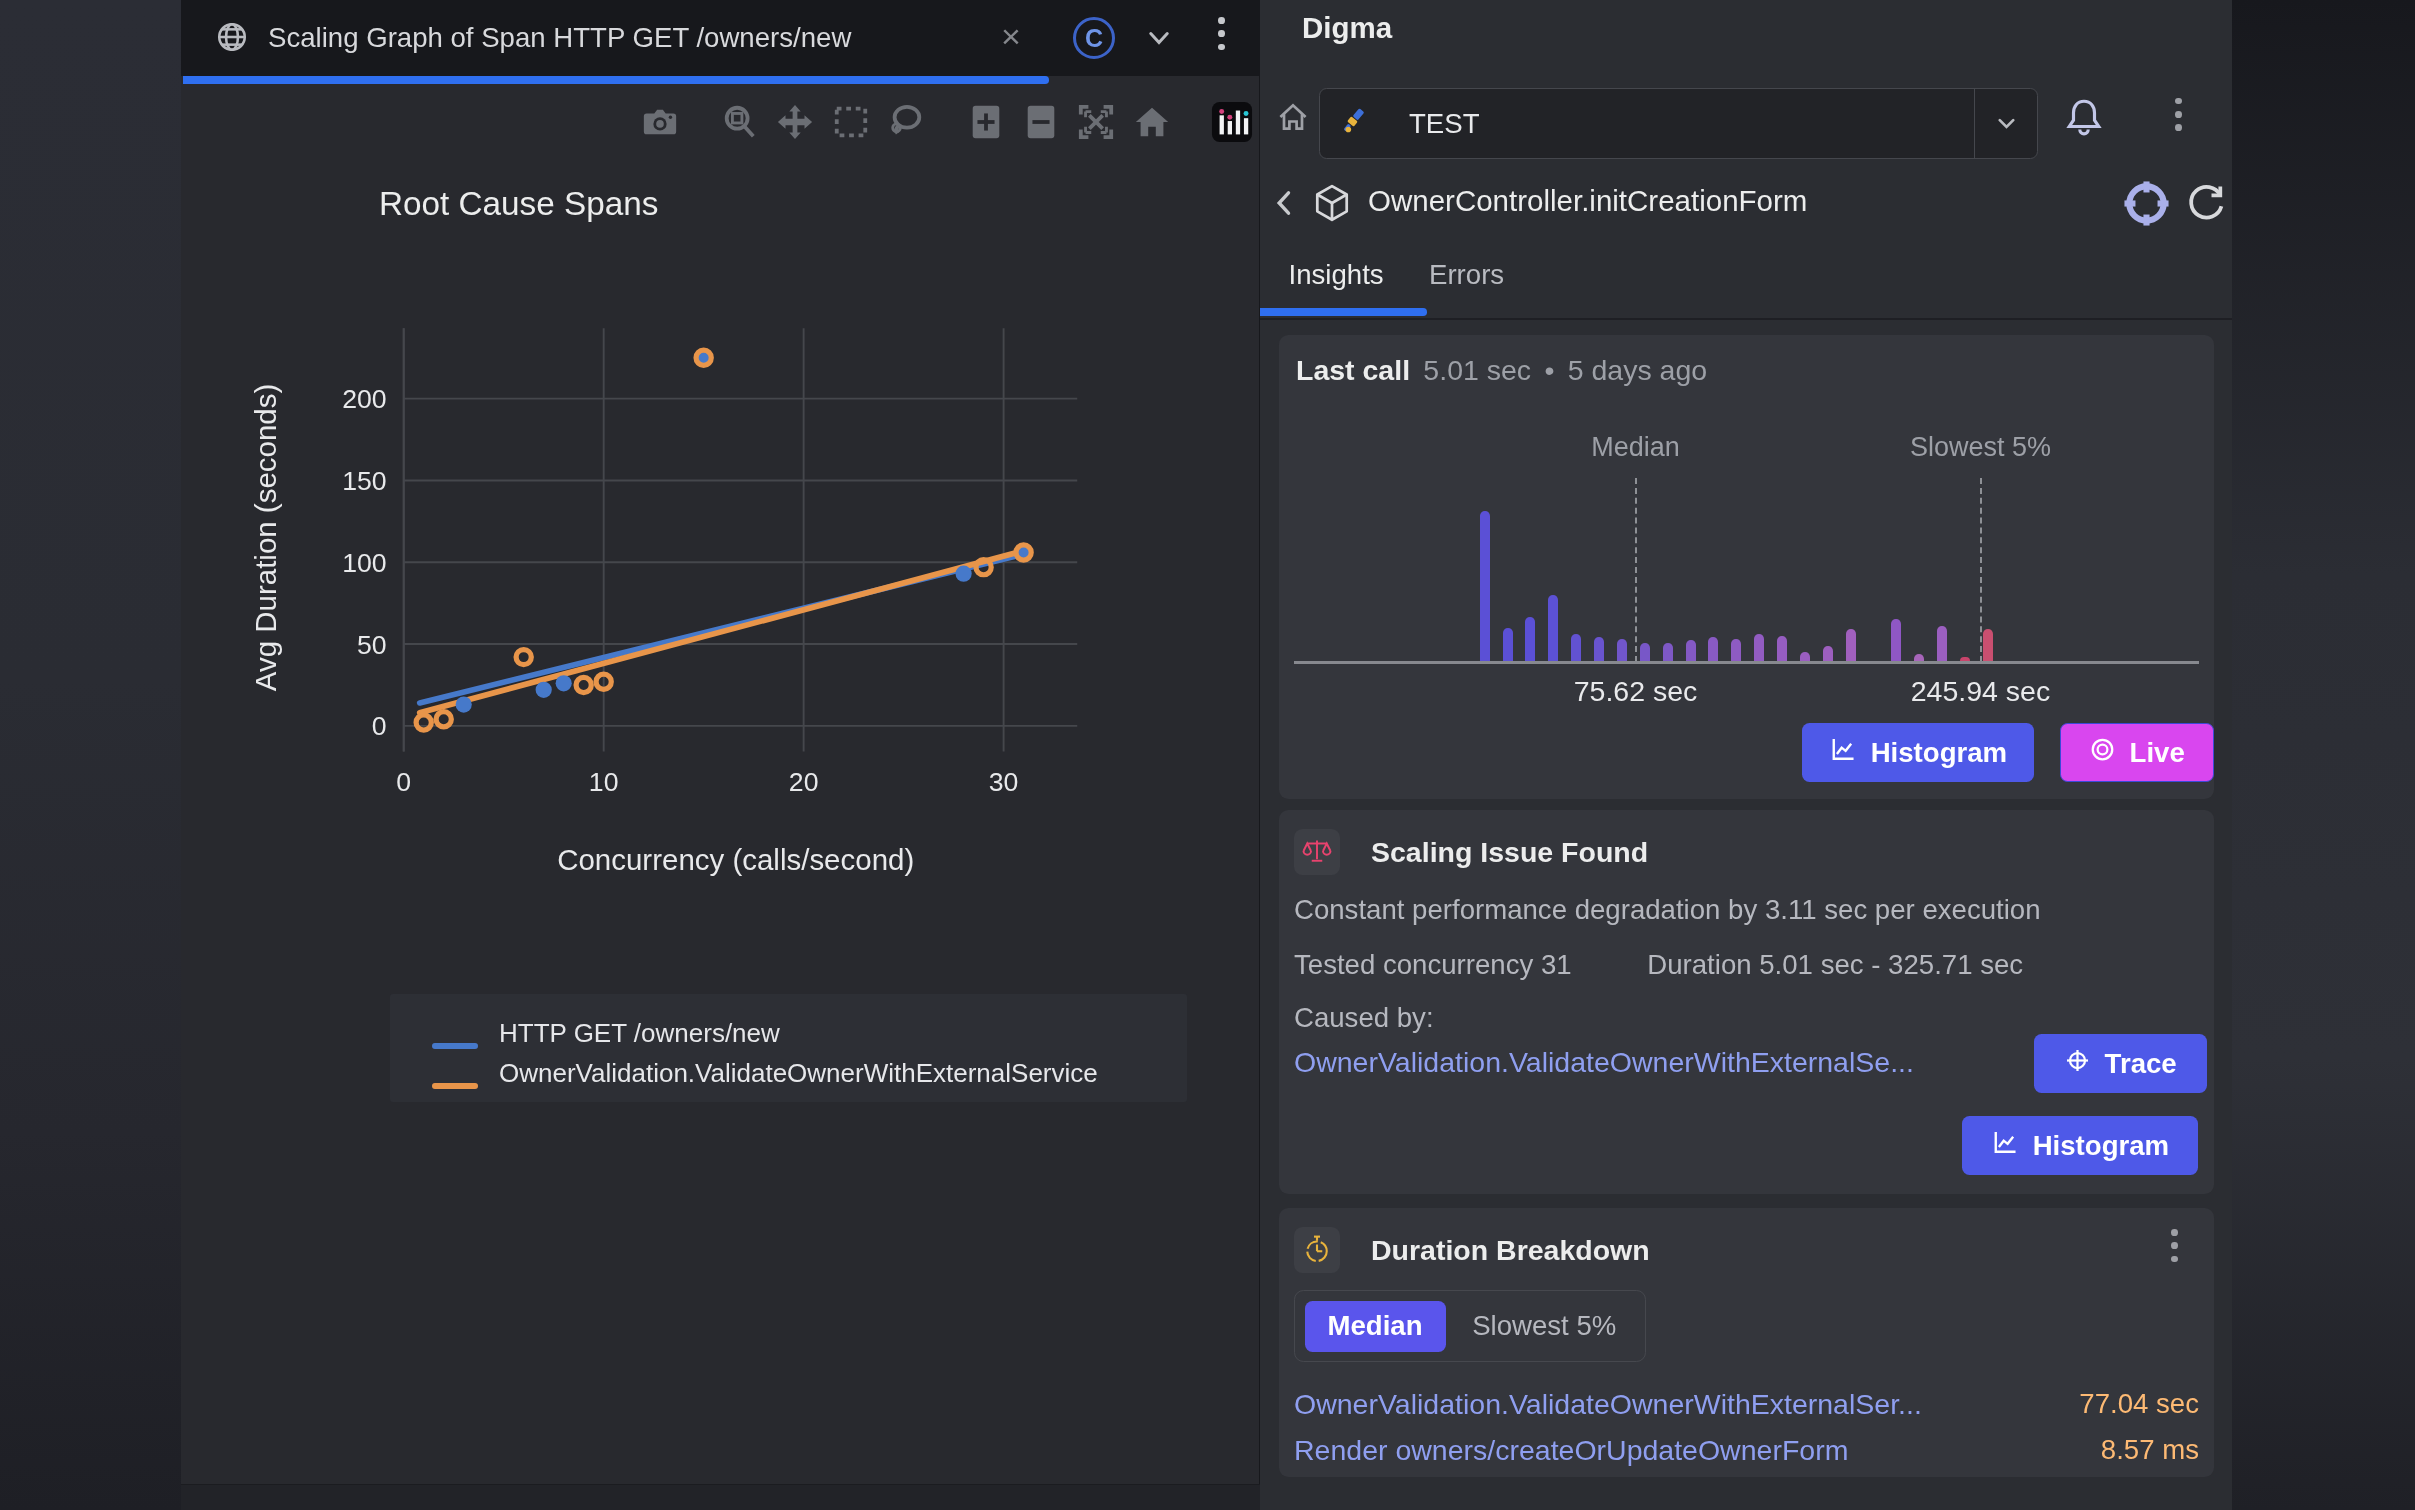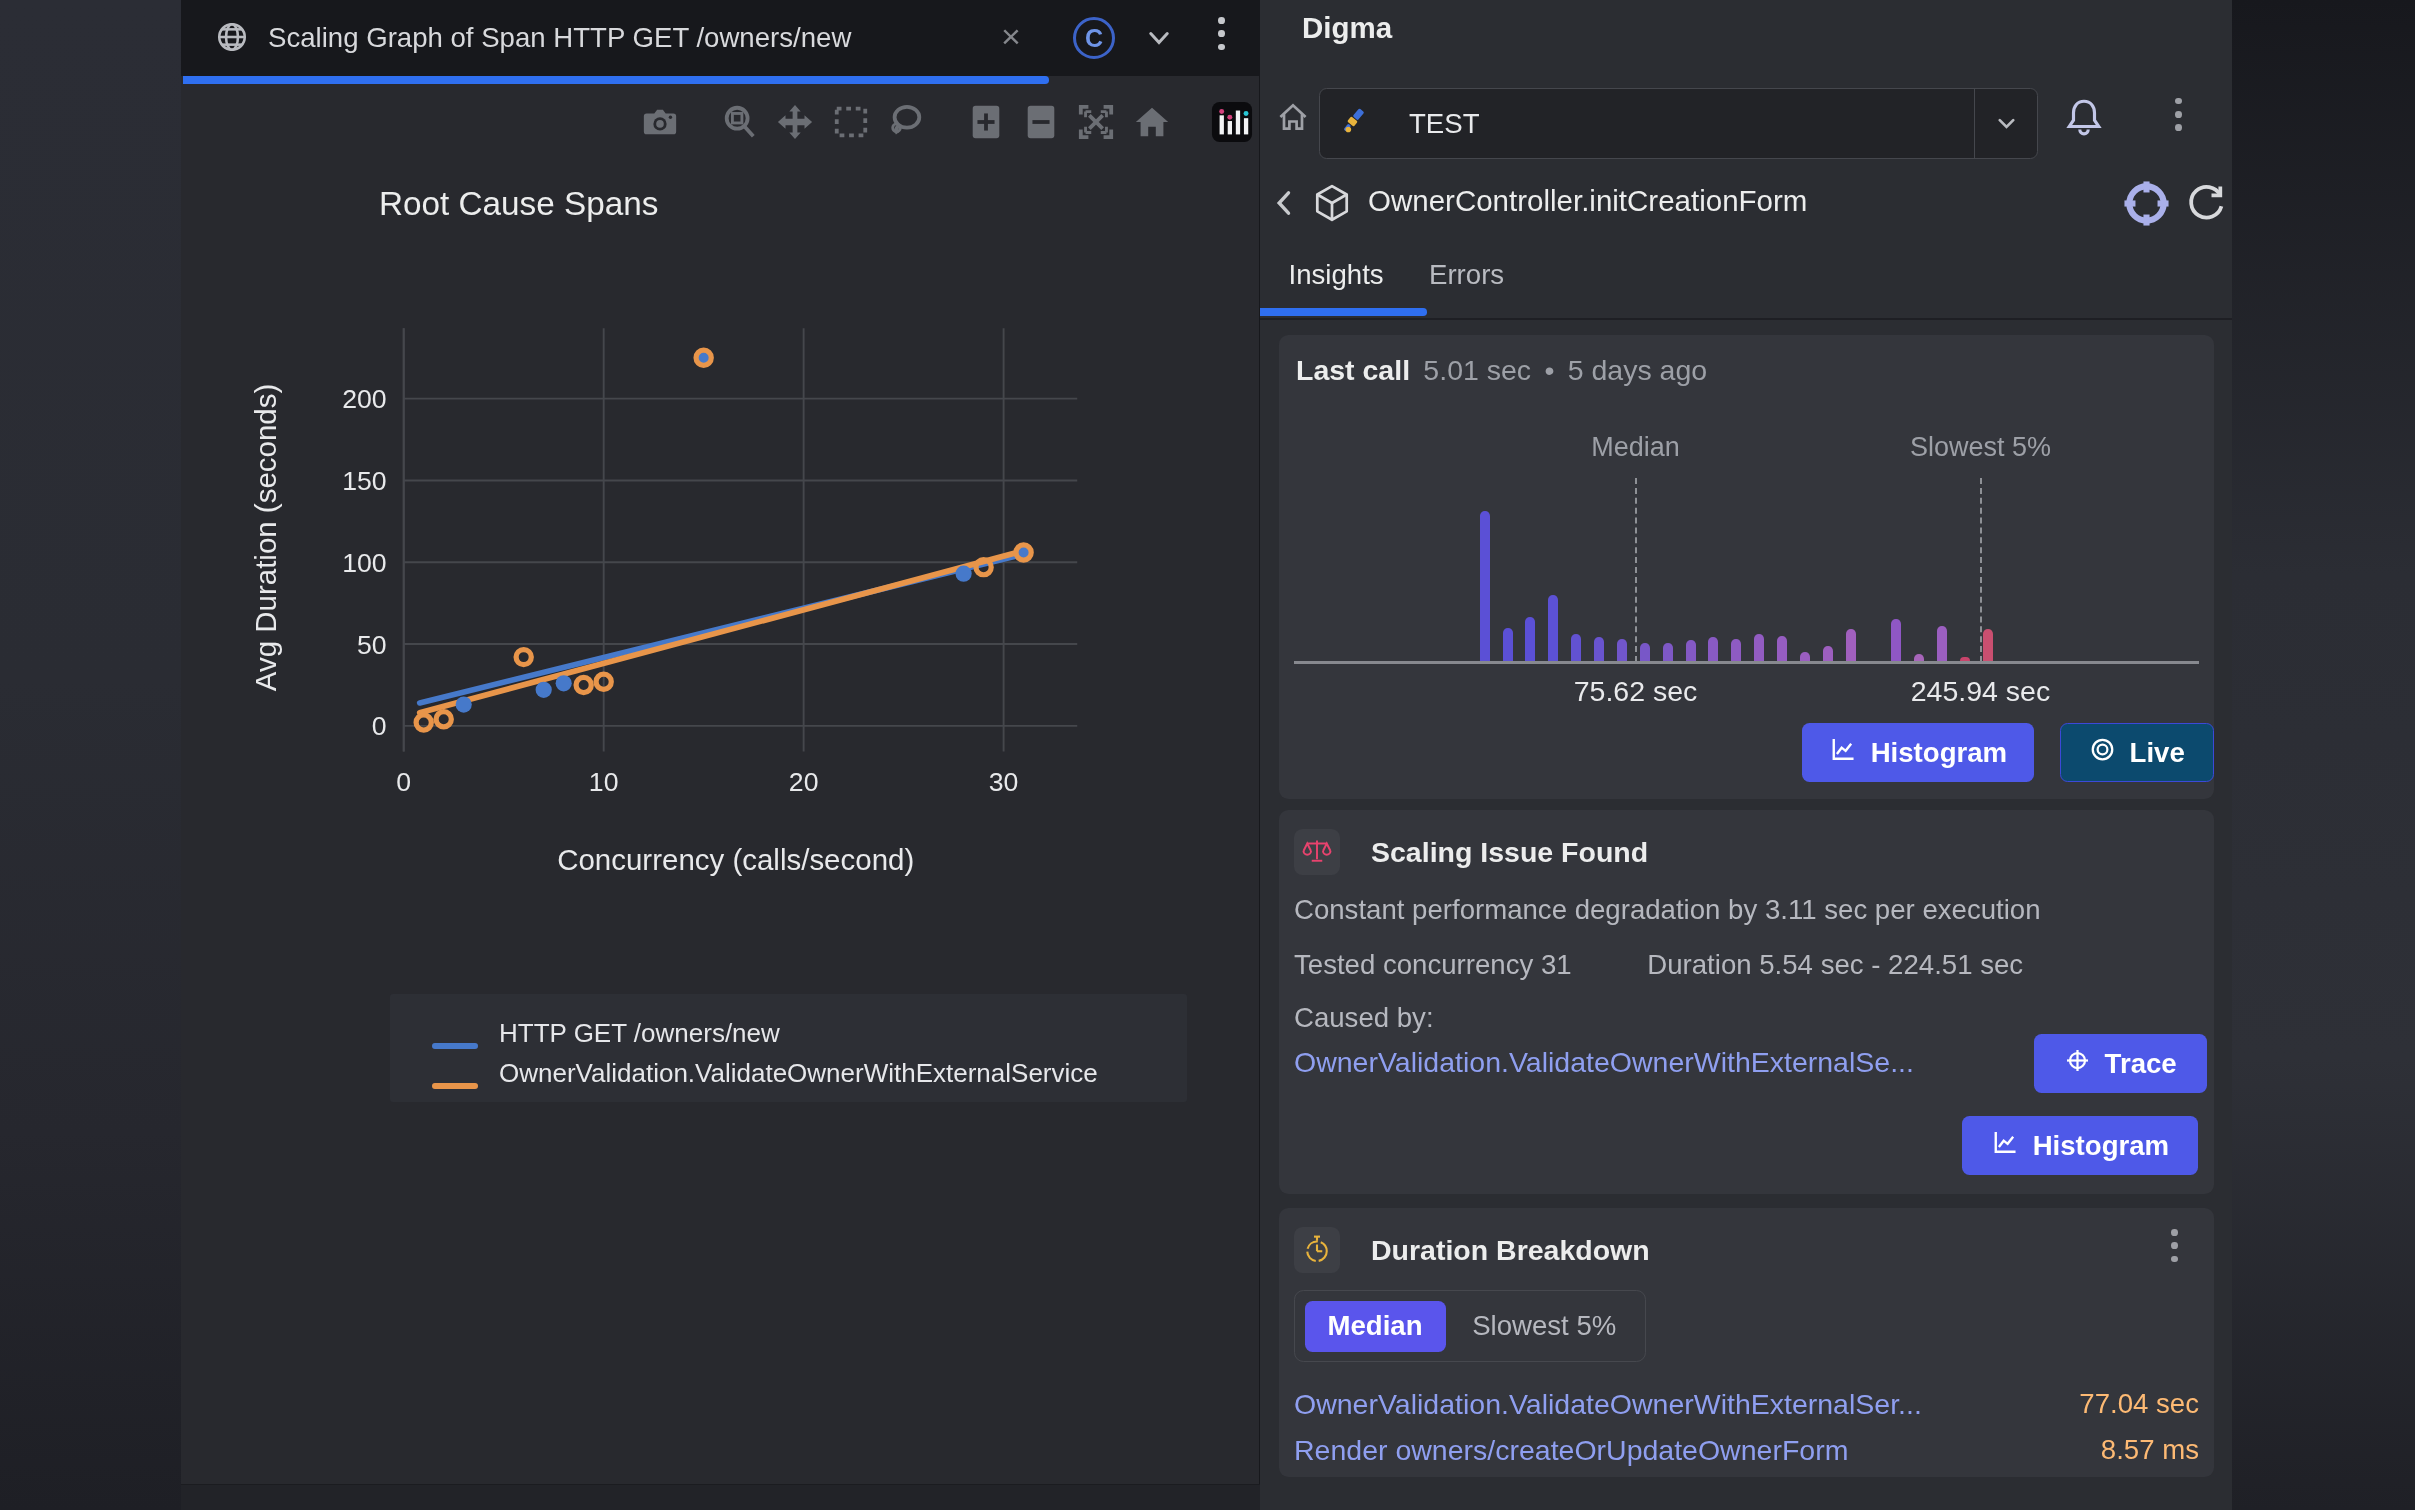--- a/index.html
+++ b/index.html
@@ -79,21 +79,21 @@
   .lc-gray{color:#9da0a7;}
   .hmark-label{position:absolute;top:97px;width:247px;text-align:center;font-size:27px;color:#9da0a7;}
   .hmark-dash{position:absolute;top:143px;height:184px;width:0;border-left:2.9px dashed #8e9196;}
   .hist-area{position:absolute;left:0;top:176px;width:935px;height:150px;}
   .hbar{position:absolute;bottom:0;width:9.5px;border-radius:4.8px 4.8px 0 0;}
   .hist-base{position:absolute;left:15px;top:326px;width:905px;height:2.9px;background:#87898f;}
   .hmark-value{position:absolute;top:340px;width:285px;text-align:center;font-size:28.5px;color:#e9eaec;}
   .btn{display:flex;align-items:center;justify-content:center;gap:13.3px;border-radius:7.6px;
     font-size:27.6px;font-weight:bold;color:#fff;cursor:default;}
   .btn.solid{background:#4e59e8;}
-  .btn.outline{background:#0c4a6e;border:1.9px solid #3c49d8;text-align:right;}
+  .btn.outline{background:#d946ef;border:1.9px solid #3c49d8;text-align:right;}
   #btn-histogram-1{position:absolute;left:523px;top:388px;width:232px;height:59px;}
   #btn-live{position:absolute;left:781px;top:388px;width:154px;height:59px;}
 
   .card-icon-box{position:absolute;left:15px;top:19px;width:46px;height:46px;background:#3d3f45;
     border-radius:8.6px;display:flex;align-items:center;justify-content:center;}
   .card-title{position:absolute;left:92px;top:26px;font-size:28.5px;font-weight:bold;color:#eceded;white-space:nowrap;}
   .sc-desc{position:absolute;left:15px;top:84px;font-size:27.6px;color:#b6b8bf;white-space:nowrap;}
   .sc-line2{position:absolute;left:15px;top:139px;font-size:27.6px;color:#b6b8bf;white-space:nowrap;}
   .sc-line2 .dur{margin-left:68px;}
   .sc-caused{position:absolute;left:15px;top:192px;font-size:27.6px;color:#b6b8bf;}
@@ -430,21 +430,21 @@
             <polyline points="28,20 33,10 38,20"></polyline>
               <path d="M28 20 a5 5 0 0 0 10 0"></path>
             <line x1="13" y1="33" x2="27" y2="33"></line>
           </svg>
         </span>
       </div>
       <div class="card-title">Scaling Issue Found</div>
       <div class="sc-desc">Constant performance degradation by 3.11 sec per execution</div>
       <div class="sc-line2">
         <span>Tested concurrency 31</span>
-        <span class="dur">Duration 5.54 sec - 224.51 sec</span>
+        <span class="dur">Duration 5.01 sec - 325.71 sec</span>
       </div>
       <div class="sc-caused">Caused by:</div>
       <div class="sc-link">OwnerValidation.ValidateOwnerWithExternalSe...</div>
       <div class="btn solid" id="btn-trace">
         <span>
           <svg width="27" height="27" viewBox="0 0 36 36" fill="none" stroke="#fff" stroke-width="3">
             <circle cx="18" cy="18" r="10"></circle>
               <line x1="18" y1="4" x2="18" y2="32"></line>
               <line x1="4" y1="18" x2="32" y2="18"></line>
           </svg>

